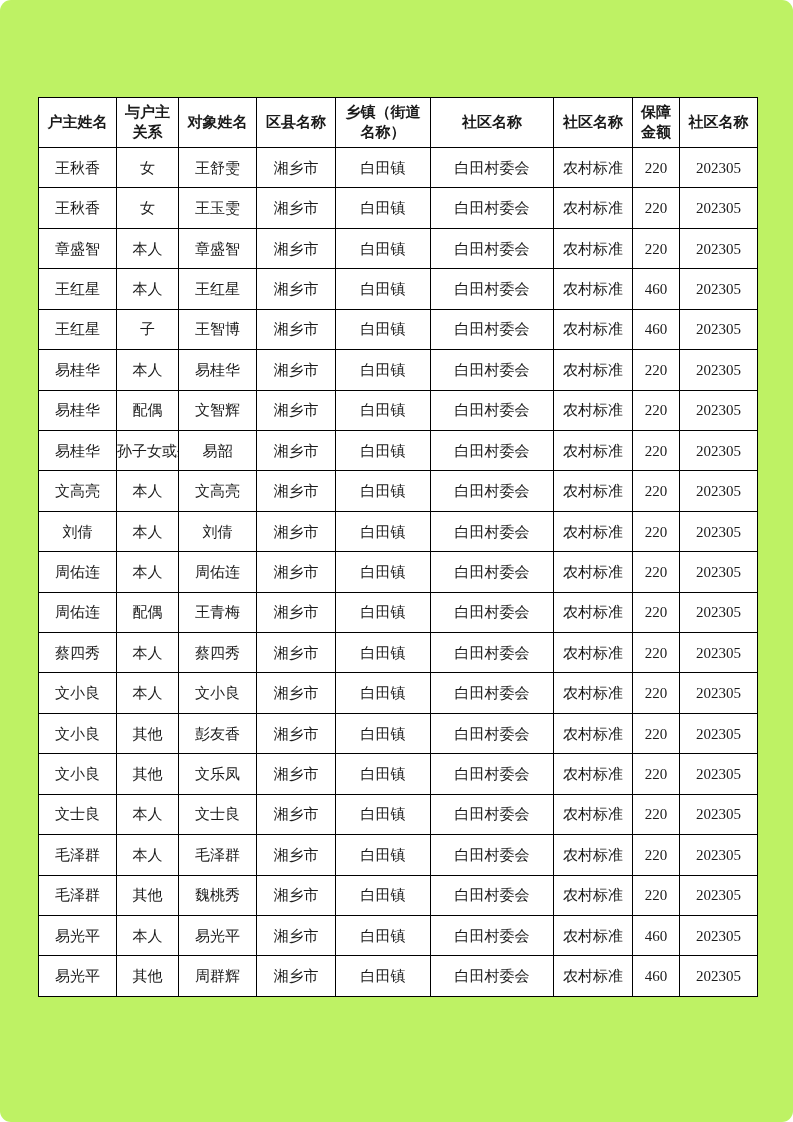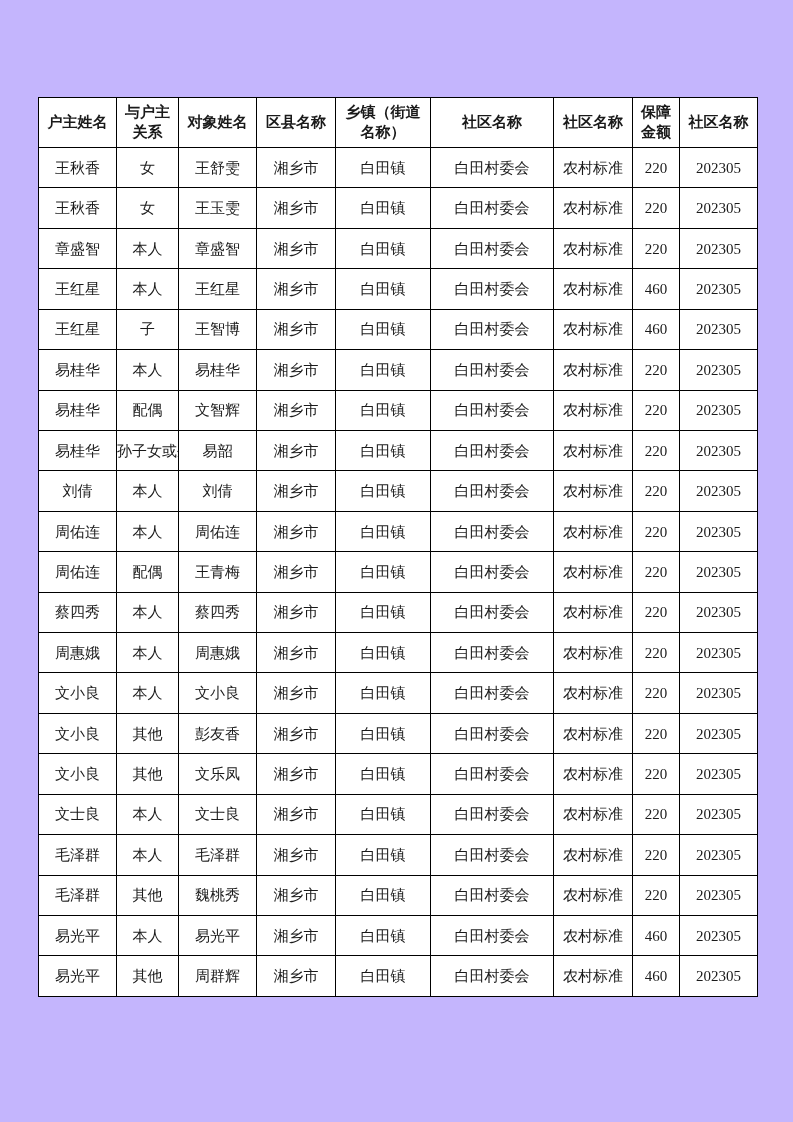--- a/index.html
+++ b/index.html
@@ -10,21 +10,22 @@
     width: 793px;
     height: 1122px;
     background: #ffffff;
     position: relative;
     font-family: "Liberation Serif", "DejaVu Serif", serif;
     color: #1a1a1a;
   }
   .page {
     position: absolute;
     inset: 0;
-    background: #c4b5fd;
+    background: #bef264;
+    border-radius: 11px;
   }
   .table-wrap {
     position: absolute;
     left: 38px;
     top: 97px;
   }
   table.data-table {
     border-collapse: collapse;
     table-layout: fixed;
     width: 719px;
@@ -170,20 +171,31 @@
     <td>孙子女或外孙子女</td>
     <td>易韶</td>
     <td>湘乡市</td>
     <td>白田镇</td>
     <td>白田村委会</td>
     <td>农村标准</td>
     <td>220</td>
     <td>202305</td>
   </tr>
           <tr>
+    <td>文高亮</td>
+    <td>本人</td>
+    <td>文高亮</td>
+    <td>湘乡市</td>
+    <td>白田镇</td>
+    <td>白田村委会</td>
+    <td>农村标准</td>
+    <td>220</td>
+    <td>202305</td>
+  </tr>
+          <tr>
     <td>刘倩</td>
     <td>本人</td>
     <td>刘倩</td>
     <td>湘乡市</td>
     <td>白田镇</td>
     <td>白田村委会</td>
     <td>农村标准</td>
     <td>220</td>
     <td>202305</td>
   </tr>
@@ -206,31 +218,20 @@
     <td>白田镇</td>
     <td>白田村委会</td>
     <td>农村标准</td>
     <td>220</td>
     <td>202305</td>
   </tr>
           <tr>
     <td>蔡四秀</td>
     <td>本人</td>
     <td>蔡四秀</td>
-    <td>湘乡市</td>
-    <td>白田镇</td>
-    <td>白田村委会</td>
-    <td>农村标准</td>
-    <td>220</td>
-    <td>202305</td>
-  </tr>
-          <tr>
-    <td>周惠娥</td>
-    <td>本人</td>
-    <td>周惠娥</td>
     <td>湘乡市</td>
     <td>白田镇</td>
     <td>白田村委会</td>
     <td>农村标准</td>
     <td>220</td>
     <td>202305</td>
   </tr>
           <tr>
     <td>文小良</td>
     <td>本人</td>

